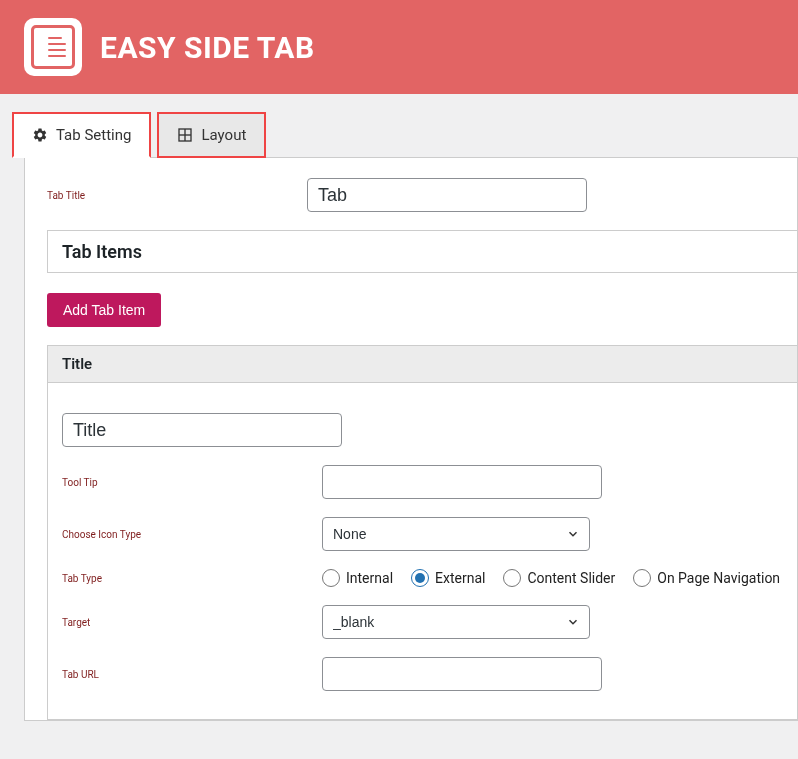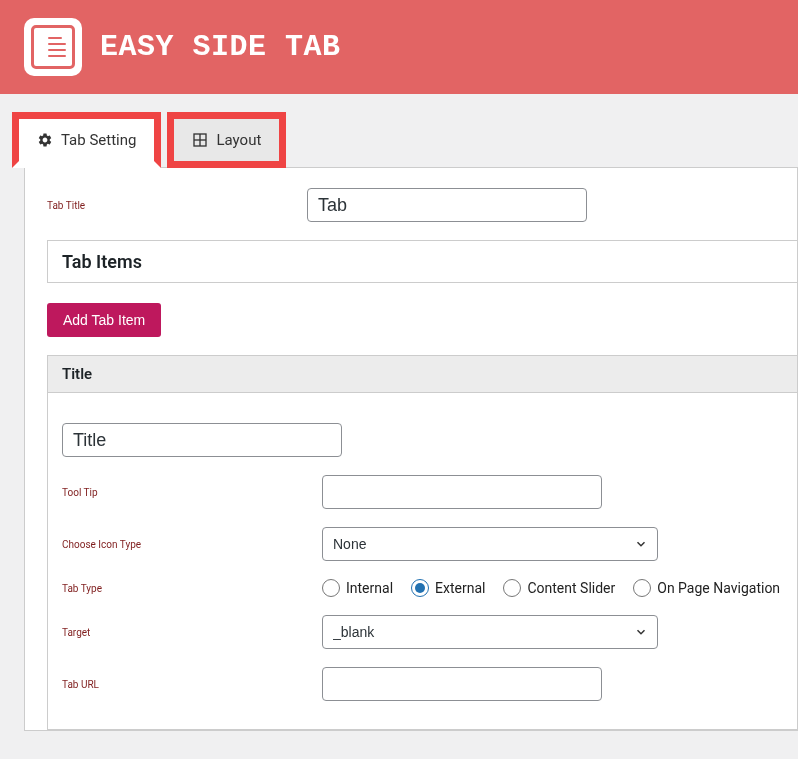--- a/index.html
+++ b/index.html
@@ -1,37 +1,37 @@
 <!DOCTYPE html>
 <html><head>
   <meta charset="utf-8">
   <style>
     * { box-sizing: border-box; margin: 0; padding: 0; }
     body { font-family: -apple-system, BlinkMacSystemFont, "Segoe UI", Roboto, sans-serif; background: #f0f0f1; color: #1d2327; font-size: 14px; }
     
-    .header { background: #e26464; padding: 18px 24px; display: flex; align-items: center; gap: 18px; font-family: Liberation Mono, monospace; }
+    .header { background: #e26464; padding: 18px 24px; display: flex; align-items: center; gap: 18px; }
     .logo-box { width: 58px; height: 58px; background: #fff; border-radius: 10px; display: flex; align-items: center; justify-content: center; }
     .logo-inner { width: 44px; height: 44px; border: 3px solid #e26464; border-radius: 5px; display: flex; align-items: center; justify-content: center; position: relative; }
     .logo-lines { position: absolute; right: 6px; display: flex; flex-direction: column; gap: 4px; }
     .logo-lines span { display: block; width: 14px; height: 2px; background: #e26464; border-radius: 1px; }
     .logo-lines span:nth-child(2), .logo-lines span:nth-child(3), .logo-lines span:nth-child(4) { width: 18px; }
     .title { color: #fff; font-size: 30px; font-weight: 700; letter-spacing: 0.5px; }
     
     .tabs-wrap { padding: 18px 0 0 12px; }
     .tabs { display: flex; }
-    .tab { display: flex; align-items: center; gap: 8px; padding: 12px 18px; background: #e8e8e8; border: 7px solid #ef4444; cursor: pointer; font-size: 15px; color: #333; }
+    .tab { display: flex; align-items: center; gap: 8px; padding: 12px 18px; background: #e8e8e8; border: 2px solid #ef4444; cursor: pointer; font-size: 15px; color: #333; }
     .tab.active { background: #fff; border-bottom-color: #fff; }
     .tab + .tab { margin-left: 6px; }
     
     .content { background: #fff; border: 1px solid #ccc; margin: -1px 0 0 12px; padding: 20px 0 0 22px; }
     
     .form-row { display: flex; align-items: center; margin-bottom: 18px; }
     .form-label { width: 260px; font-size: 10px; color: #7f1d1d; }
     .text-input { width: 280px; height: 34px; border: 1px solid #8c8f94; border-radius: 4px; padding: 0 10px; font-size: 18px; color: #2c3338; }
-    .select-wrap { position: relative; width: 336px; }
+    .select-wrap { position: relative; width: 268px; }
     .select-input { width: 100%; height: 34px; border: 1px solid #8c8f94; border-radius: 4px; padding: 0 30px 0 10px; font-size: 14px; background: #fff; appearance: none; cursor: pointer; color: #2c3338; }
     .select-chevron { position: absolute; right: 10px; top: 50%; transform: translateY(-50%); pointer-events: none; }
     
     .section-header { border: 1px solid #ccc; border-right: none; background: #fff; padding: 10px 14px; font-size: 18px; font-weight: 600; margin: 10px 0 20px 0; }
     
     .add-btn { background: #be185d; color: #fff; border: none; padding: 9px 16px; border-radius: 3px; font-size: 14px; cursor: pointer; margin-bottom: 18px; }
     
     .item-panel { border: 1px solid #ccc; border-right: none; margin-top: 0; }
     .item-header { background: #ececec; border-bottom: 1px solid #ccc; padding: 9px 14px; font-size: 15px; font-weight: 600; }
     .item-body { padding: 30px 0 10px 14px; }

